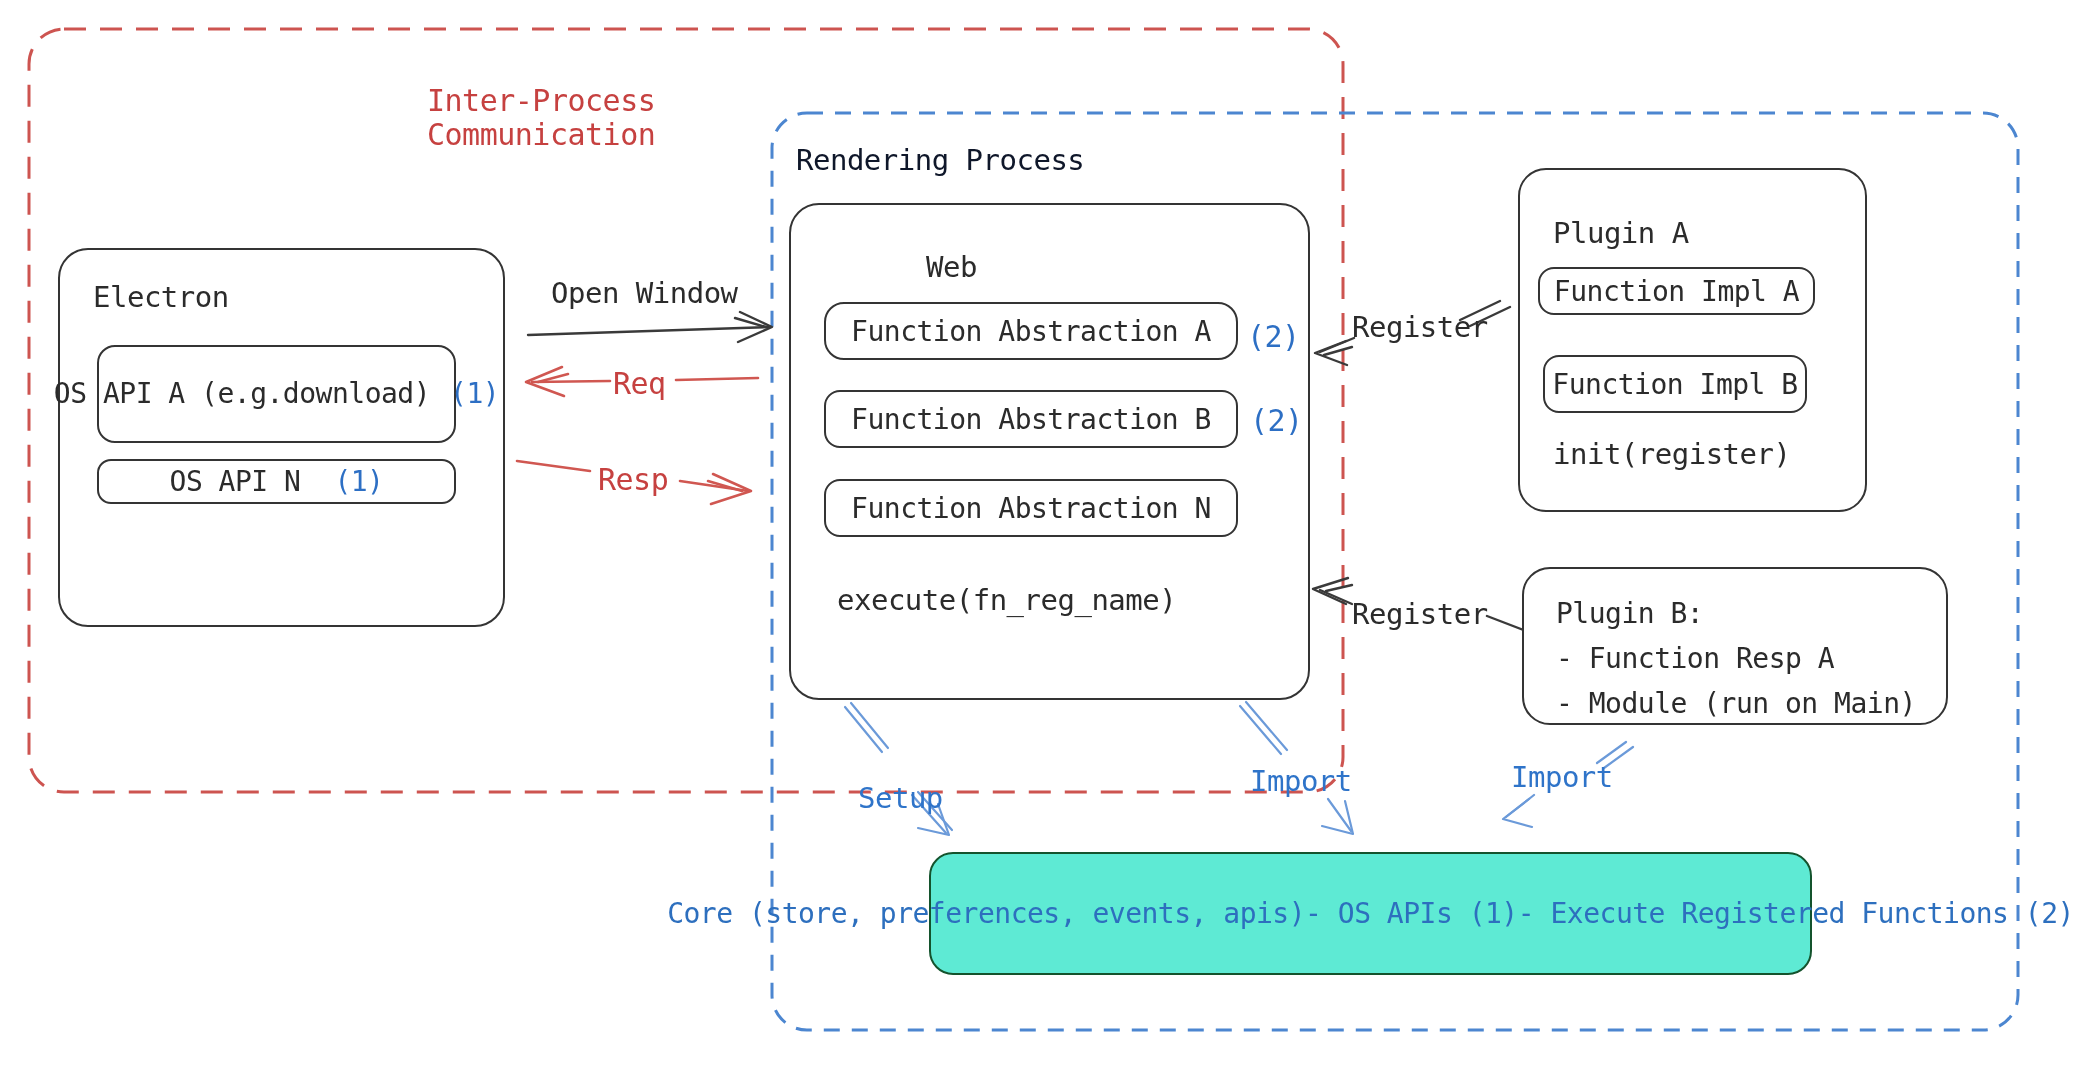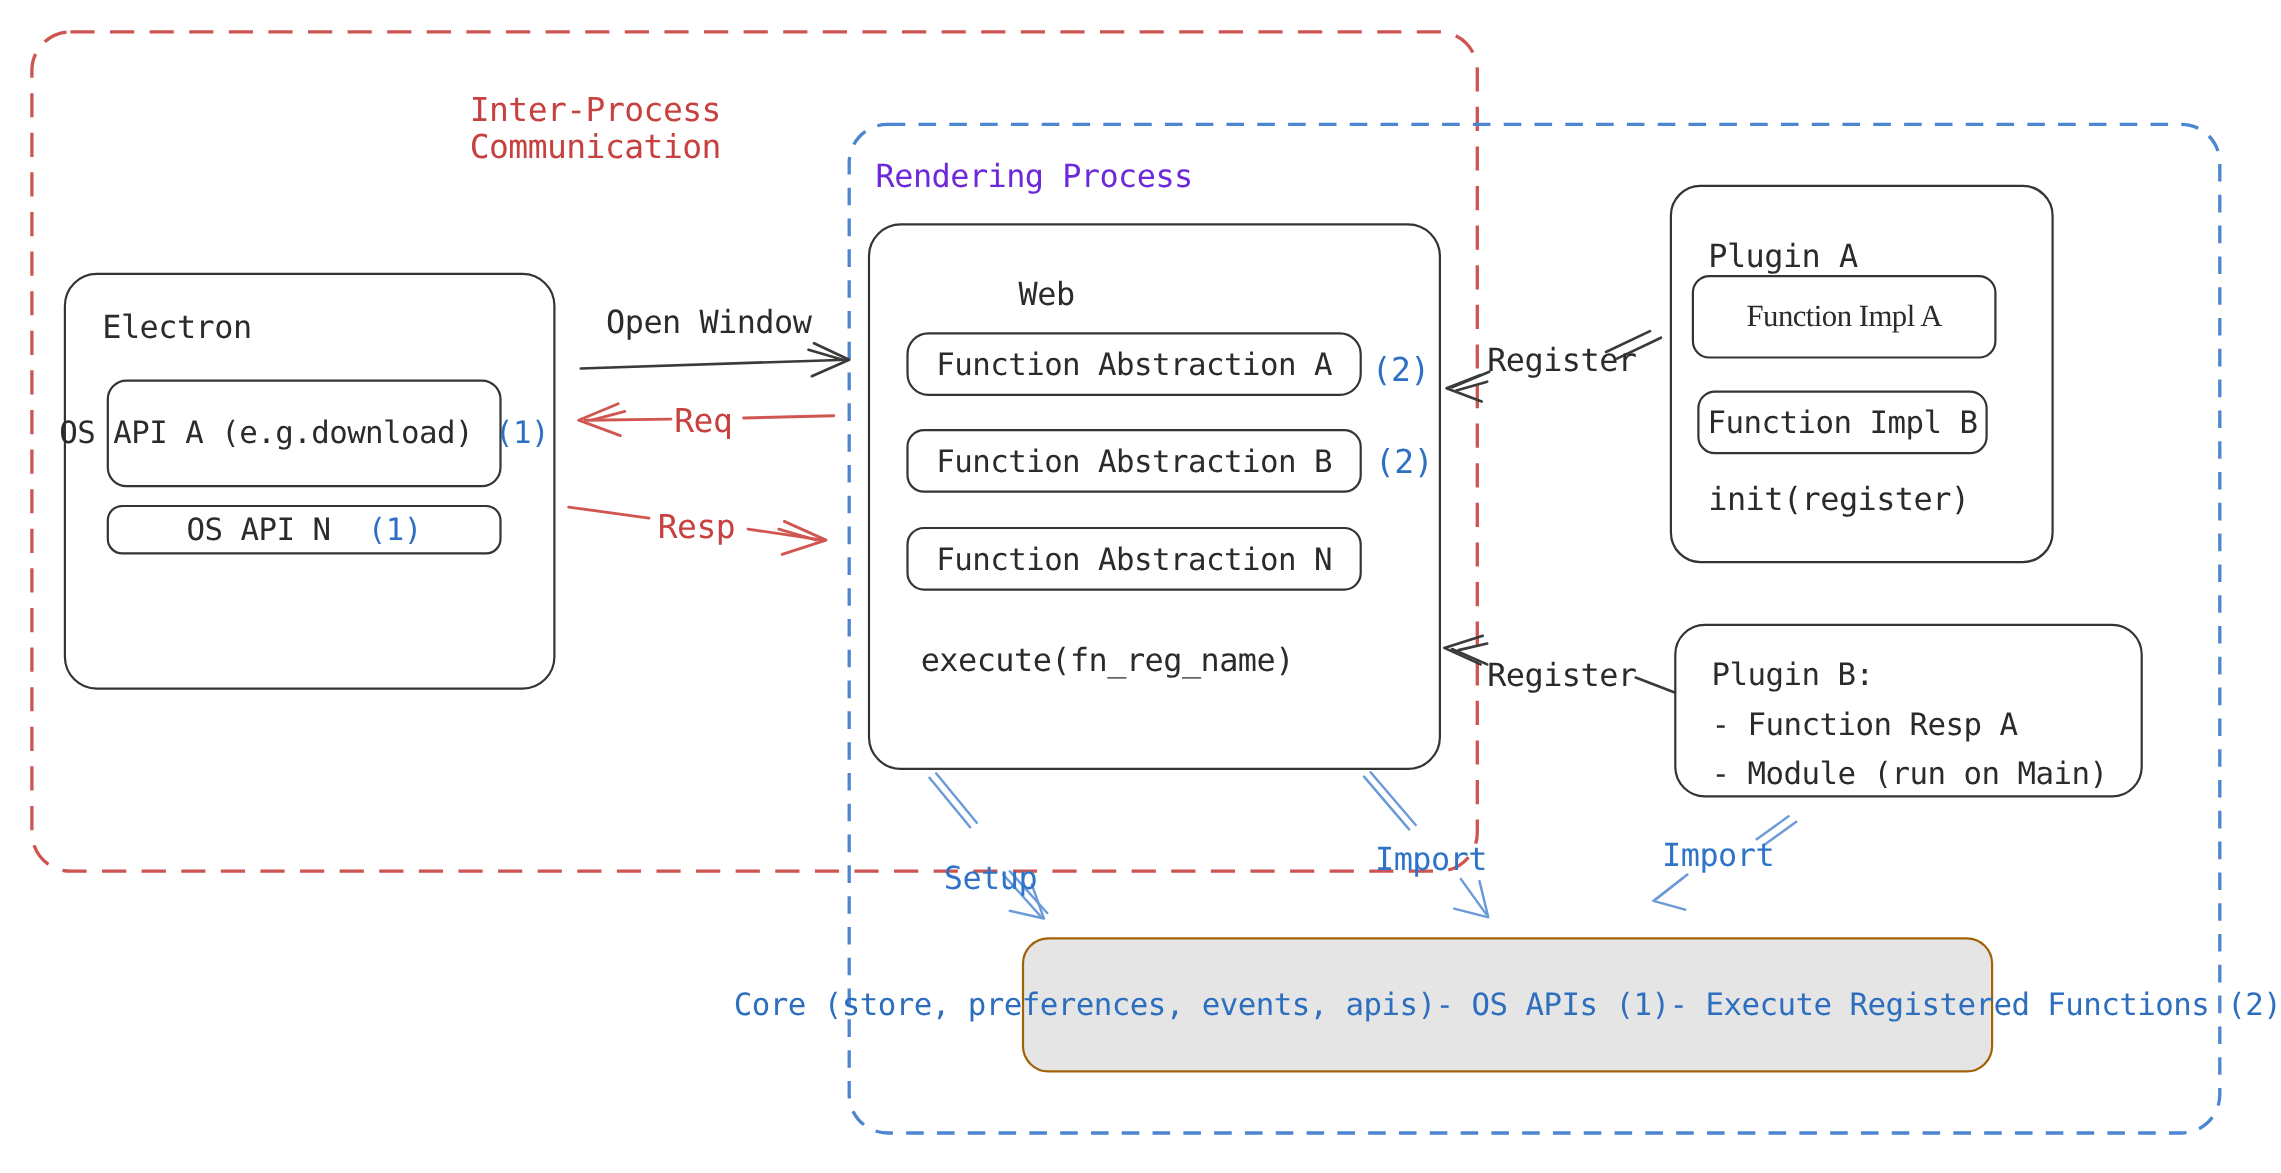--- a/index.html
+++ b/index.html
@@ -4,26 +4,26 @@
 <style>
   html,body{margin:0;padding:0;background:#ffffff;}
   #canvas{
     position:relative;width:2074px;height:1066px;background:#ffffff;overflow:hidden;
     font-family:"DejaVu Sans Mono",monospace;letter-spacing:-0.5px;color:#2b2b2b;
   }
   .box{
     position:absolute;background:#ffffff;border:2.5px solid #343434;box-sizing:border-box;
   }
   .bluebox{
-    position:absolute;background:#e5e5e5;border:2px solid #a16207;box-sizing:border-box;
+    position:absolute;background:#5eead4;border:2px solid #14532d;box-sizing:border-box;
   }
   .lbl{position:absolute;white-space:pre;font-size:29px;line-height:34px;}
   .small{font-size:28px;}
   .red{color:#c64140;}
-  .blue{color:#6d28d9;text-align:right;}
+  .blue{color:#0f172a;text-align:right;}
   .badge{color:#2d6fc4;}
   .center-col{display:flex;align-items:center;justify-content:center;}
   .center-row{display:flex;flex-direction:row;align-items:center;justify-content:center;}
   svg{position:absolute;left:0;top:0;}
   svg *{fill:none;}
   .ink{stroke:#3a3a3a;stroke-width:2.4;stroke-linecap:round;stroke-linejoin:round;}
   .rk{stroke:#d05751;stroke-width:2.6;stroke-linecap:round;stroke-linejoin:round;}
   .bk{stroke:#6b9ad9;stroke-width:2.2;stroke-linecap:round;stroke-linejoin:round;}
 </style>
 </head>
@@ -133,21 +133,21 @@
       <span style="white-space:pre;">Function Abstraction N</span>
     </div>
 
   <div class="lbl" style="left:837px;top:583px;font-size:29px;">execute(fn_reg_name)</div>
 
   <div class="lbl" style="left:1352px;top:310px;">Register</div>
   <div class="lbl" style="left:1352px;top:597px;">Register</div>
 
   <div class="box" style="left:1518px;top:168px;width:349px;height:344px;border-radius:28px;"></div>
   <div class="lbl" style="left:1553px;top:216px;">Plugin A</div>
-  <div class="box center-row small" style="left:1538px;top:250px;width:277px;height:76px;border-radius:16px;font-family:Liberation Serif, serif;">
+  <div class="box center-row small" style="left:1538px;top:267px;width:277px;height:48px;border-radius:16px;">
       <span style="white-space:pre;">Function Impl A</span>
     </div>
   <div class="box center-row small" style="left:1543px;top:355px;width:264px;height:58px;border-radius:16px;">
       <span style="white-space:pre;">Function Impl B</span>
     </div>
   <div class="lbl" style="left:1553px;top:437px;">init(register)</div>
 
   <div class="box" style="left:1522px;top:567px;width:426px;height:158px;border-radius:28px;"></div>
   <div class="lbl small" style="left:1556px;top:591px;line-height:45px;"><span>Plugin B:</span><br><span>- Function Resp A</span><br><span>- Module (run on Main)</span></div>
 

